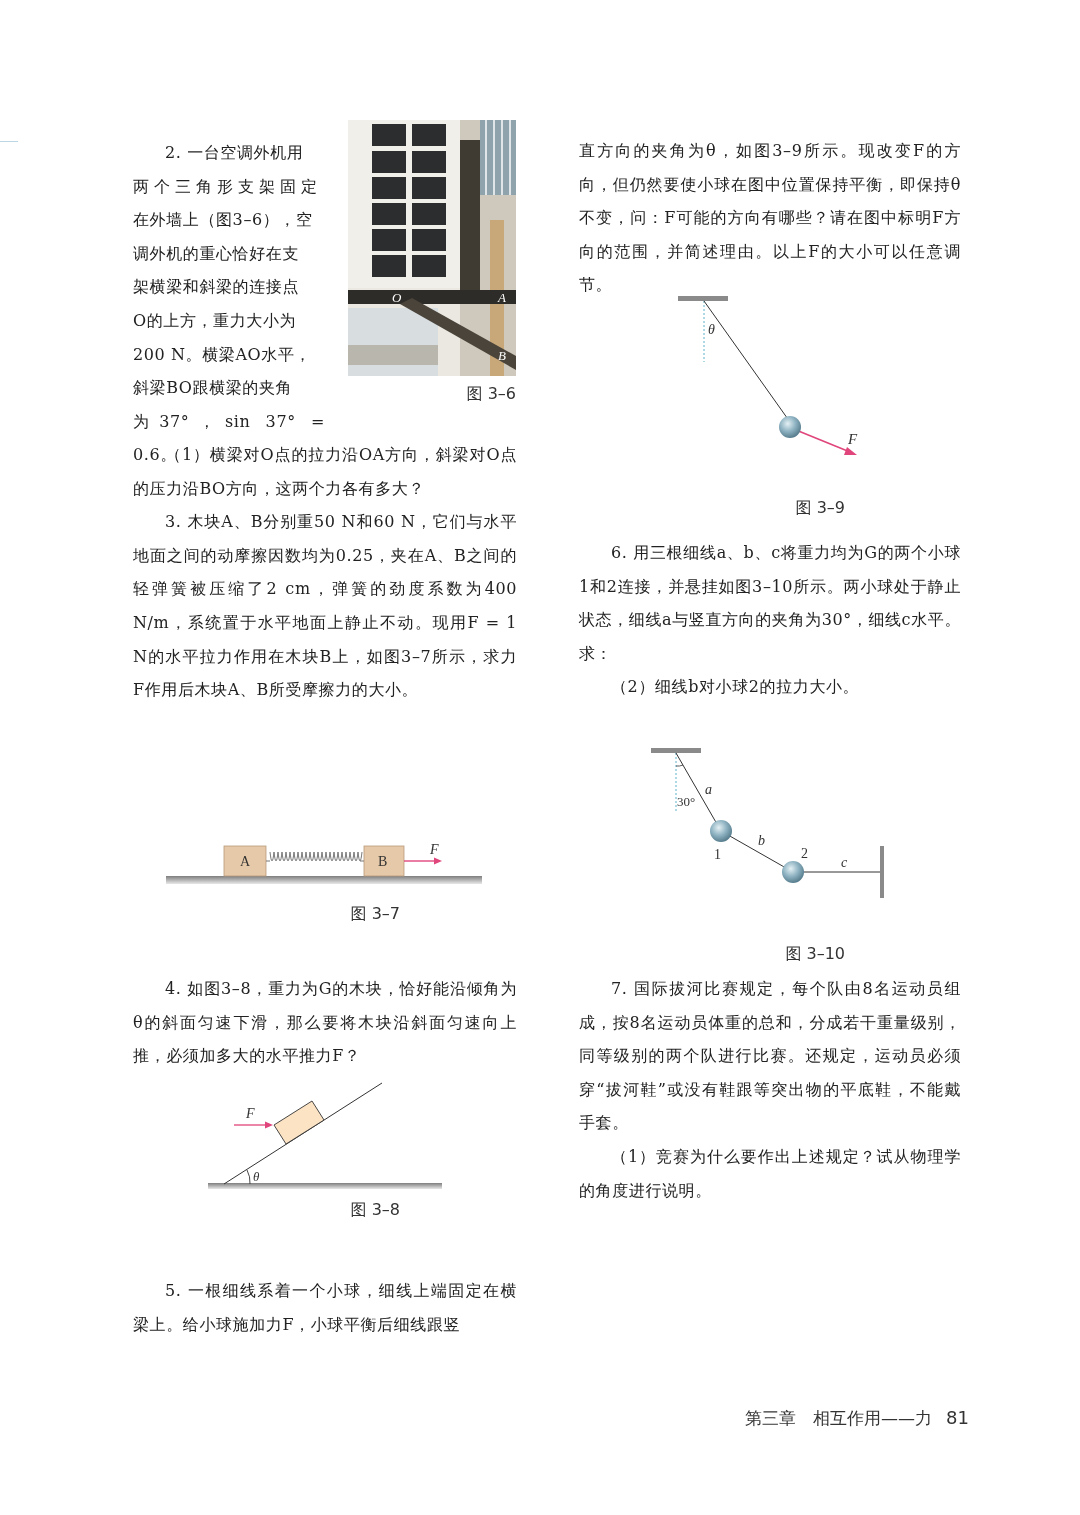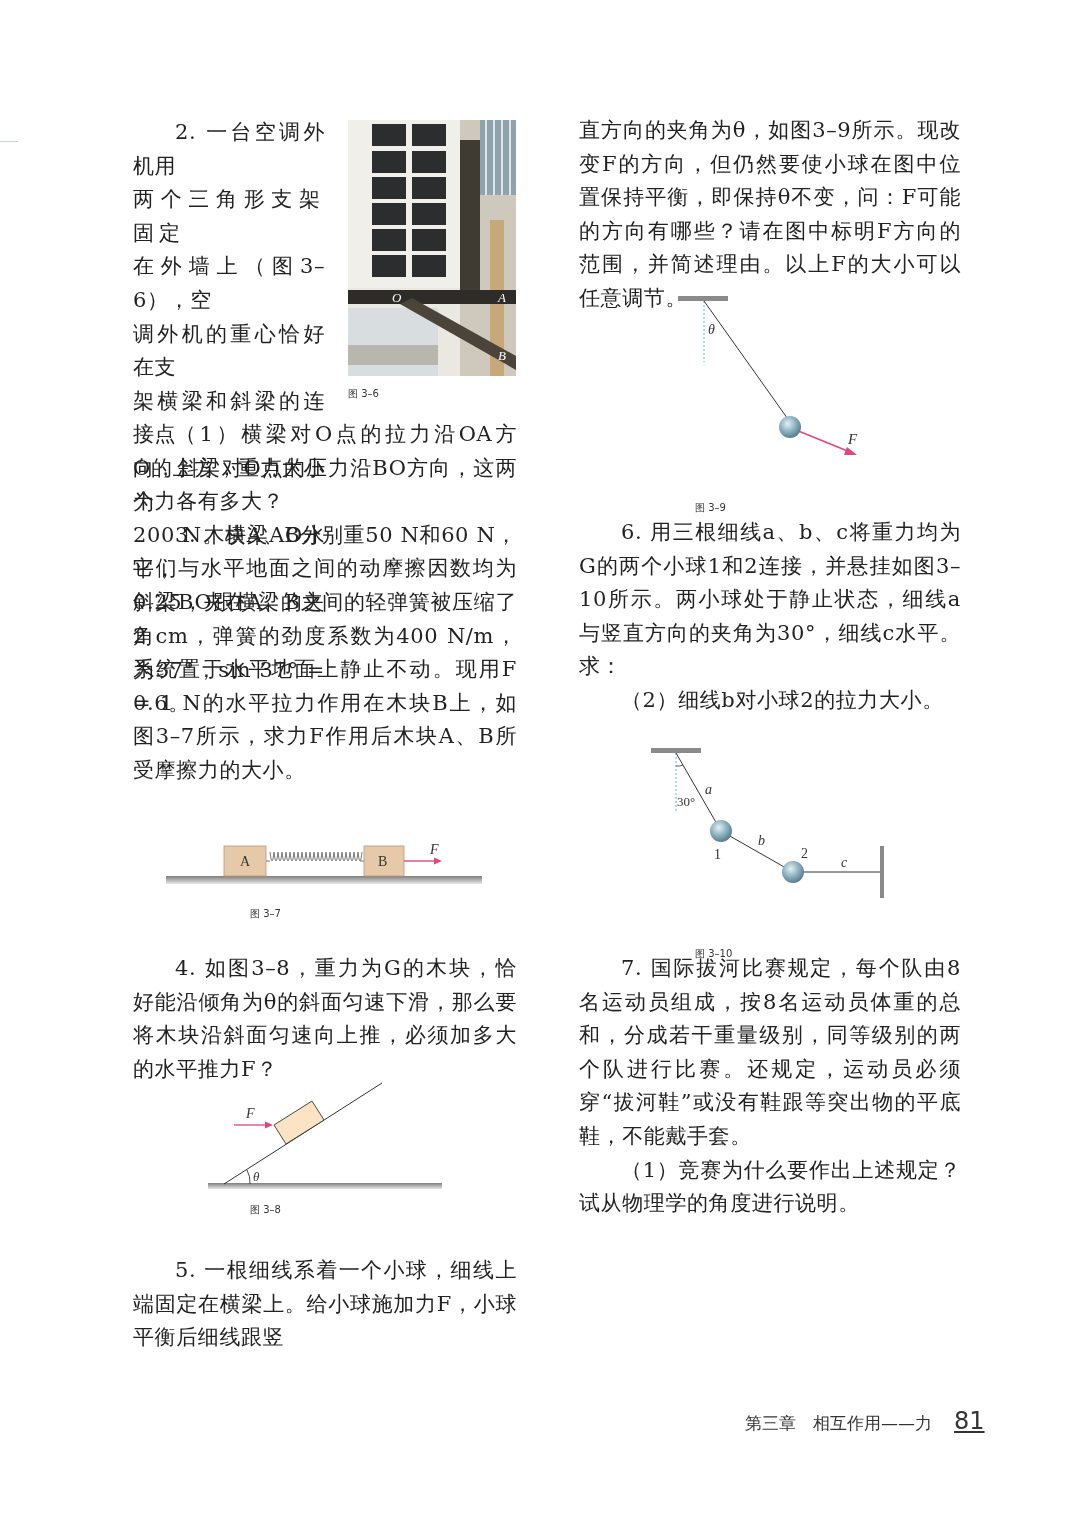--- a/index.html
+++ b/index.html
@@ -1,30 +1,30 @@
 <!DOCTYPE html>
 <html><head>
 <meta charset="utf-8">
 <style>
   html, body { margin: 0; padding: 0; background: #ffffff; }
   body { width: 1080px; height: 1515px; position: relative; overflow: hidden;
          font-family: "DejaVu Serif", "Liberation Serif", serif; color: #222; }
   .edge-mark { position: absolute; left: 0; top: 141px; width: 18px; height: 1px; background: #bcd6e6; }
-  .col { position: absolute; font-size: 21px; line-height: 33.6px; letter-spacing: 0.6px; }
+  .col { position: absolute; font-size: 16px; line-height: 33.6px; letter-spacing: 0.6px; margin-top: 20px; }
   .col-left { left: 133px; width: 384px; }
   .col-right { left: 579px; width: 382px; }
   p { margin: 0; text-align: justify; }
   .ind { text-indent: 2em; }
-  .caption { text-align: left; font-size: 10px; color: #333; line-height: 20px;
+  .caption { text-align: right; font-size: 16px; color: #333; line-height: 20px;
              font-family: "DejaVu Sans", "Liberation Sans", sans-serif; }
   .abs { position: absolute; }
   .photo { position: absolute; left: 348px; top: 120px; width: 168px; height: 256px; overflow: hidden; background: #e9e6e0; }
   .footer { position: absolute; top: 1407px; left: 745px; font-size: 17px; color: #333;
             font-family: "DejaVu Sans", "Liberation Sans", sans-serif; }
-  .footer .pn { margin-left: 22px; font-size: 24px; text-decoration: underline; }
+  .footer .pn { margin-left: 14px; font-size: 18px; }
   svg text { font-family: "Liberation Serif", "DejaVu Serif", serif; }
 </style>
 </head>
 <body>
 
 <div class="edge-mark"></div>
 
 <div class="col" style="left:133px; top:116px; width:192px;">
   <p class="ind" style="text-indent:2em;">2. 一台空调外机用</p>
   <p style="letter-spacing:5px;">两个三角形支架固定</p>

